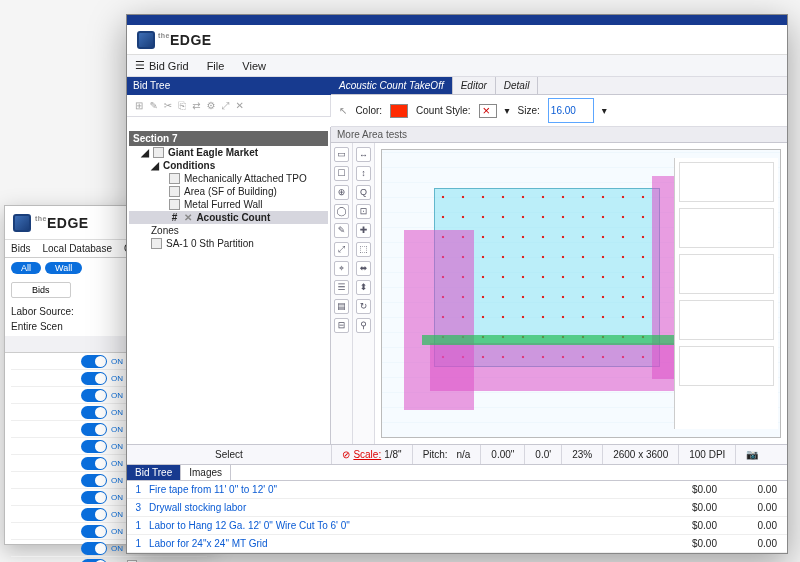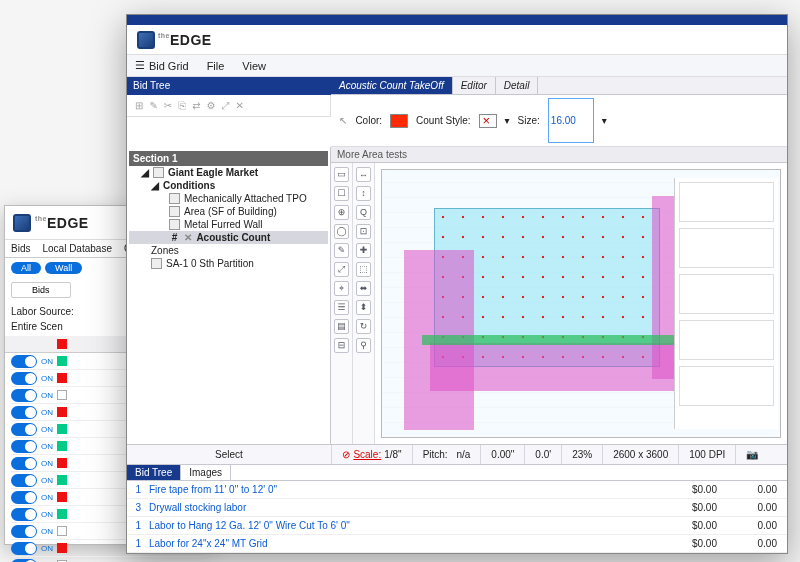--- a/index.html
+++ b/index.html
@@ -35,21 +35,21 @@
   .logo-text .the { font-size:7px; color:#888; vertical-align:top;}
   .back-tabs { display:flex; font-size:10px; border-bottom:1px solid #ccc;}
   .back-tabs span{ padding:3px 6px; cursor:default;}
   .pill-row { display:flex; gap:4px; padding:4px 6px;}
   .pill { background:#0a6edc;color:#fff; border-radius:8px; font-size:9px;
           padding:1px 10px;}
   .pill.white{background:#fff;color:#000;border:1px solid #ccc;}
   .labor-row{display:flex;gap:4px;padding:4px 6px;font-size:10px;align-items:flex-start;flex-direction:column;}
   .toggle-list{padding:0 6px;}
   .trow{display:flex;align-items:center;gap:4px;height:17px;
-        border-bottom:1px solid #eee;}
+        border-bottom:1px solid #eee;justify-content:center;}
   .tgl{width:26px;height:13px;border-radius:7px;background:#0a6edc;
        position:relative;}
   .tgl::after{content:"";position:absolute;right:1px;top:1px;width:11px;height:11px;
        border-radius:50%;background:#fff;}
   .on{font-size:8px;color:#0a6edc;}
   .sq{width:10px;height:10px;}
   .sq.red{background:#e11;}
   .sq.grn{background:#0c8;}
   .sq.wht{background:#fff;border:1px solid #aaa;}
 
@@ -92,21 +92,21 @@
   
   .take{flex:1;display:flex;flex-direction:column;min-width:0;position:relative;}
   .take-tabs{background:#f1f1f5;border-bottom:1px solid #c7c7d0;display:flex;font-size:10px;}
   .take-tabs .tt{padding:3px 8px;border-right:1px solid #c7c7d0;}
   .take-tabs .tt.active{background:#173a8f;color:#fff;}
   .opt-row{display:flex;align-items:center;gap:8px;padding:3px 8px;
            border-bottom:1px solid #dcdce3;font-size:10px;background:#fff;}
   .col-sw{width:18px;height:14px;background:#ff2a00;border:1px solid #888;}
   .cs-sw{width:18px;height:14px;background:#fff;border:1px solid #888;position:relative;}
   .cs-sw::after{content:"×";position:absolute;left:3px;top:-2px;color:#c00;font-size:13px;}
-  .size-in{width:46px;border:1px solid #5ca6ff;font-size:10px;padding:16px 2px;color:#0a5bd4;}
+  .size-in{width:46px;border:1px solid #5ca6ff;font-size:10px;padding:6px 2px;color:#0a5bd4;}
   .sub-hdr{background:#ececf1;border-bottom:1px solid #c7c7d0;font-size:10px;padding:2px 6px;color:#555;}
 
   .canvas-wrap{flex:1;display:flex;min-height:0;}
   .tool-col{width:22px;border-right:1px solid #dcdce3;display:flex;flex-direction:column;
             align-items:center;gap:4px;padding:4px 0;background:#fafafc;}
   .tool-col span{width:15px;height:15px;border:1px solid #c2c2cc;border-radius:2px;
                  display:inline-block;background:#fff;font-size:9px;line-height:13px;text-align:center;color:#556;}
   .canvas{flex:1;position:relative;overflow:hidden;background:#fff;}
   .plan{position:absolute;inset:6px 6px 6px 6px;border:1px solid #bbb;background:
         repeating-linear-gradient(0deg,#f6fbff 0 14px,#eef7fd 14px 15px),
@@ -298,21 +298,21 @@
       <span>Size:</span>
       <input class="size-in" value="16.00" style="">
       <span>▾</span>
     </div>
   </div>
 
   <div class="work">
 
     <div class="bidtree">
       <div class="tree">
-        <div class="sec">Section 1</div>
+        <div class="sec">Section 7</div>
         <div class="nd bold">
           <span class="tw">◢</span>
             <span class="ico"></span>
           <span>Giant Eagle Market</span>
         </div>
         <div class="nd lvl1 bold">
           <span class="tw">◢</span>
             <span>Conditions</span>
         </div>
         <div class="nd lvl2">

